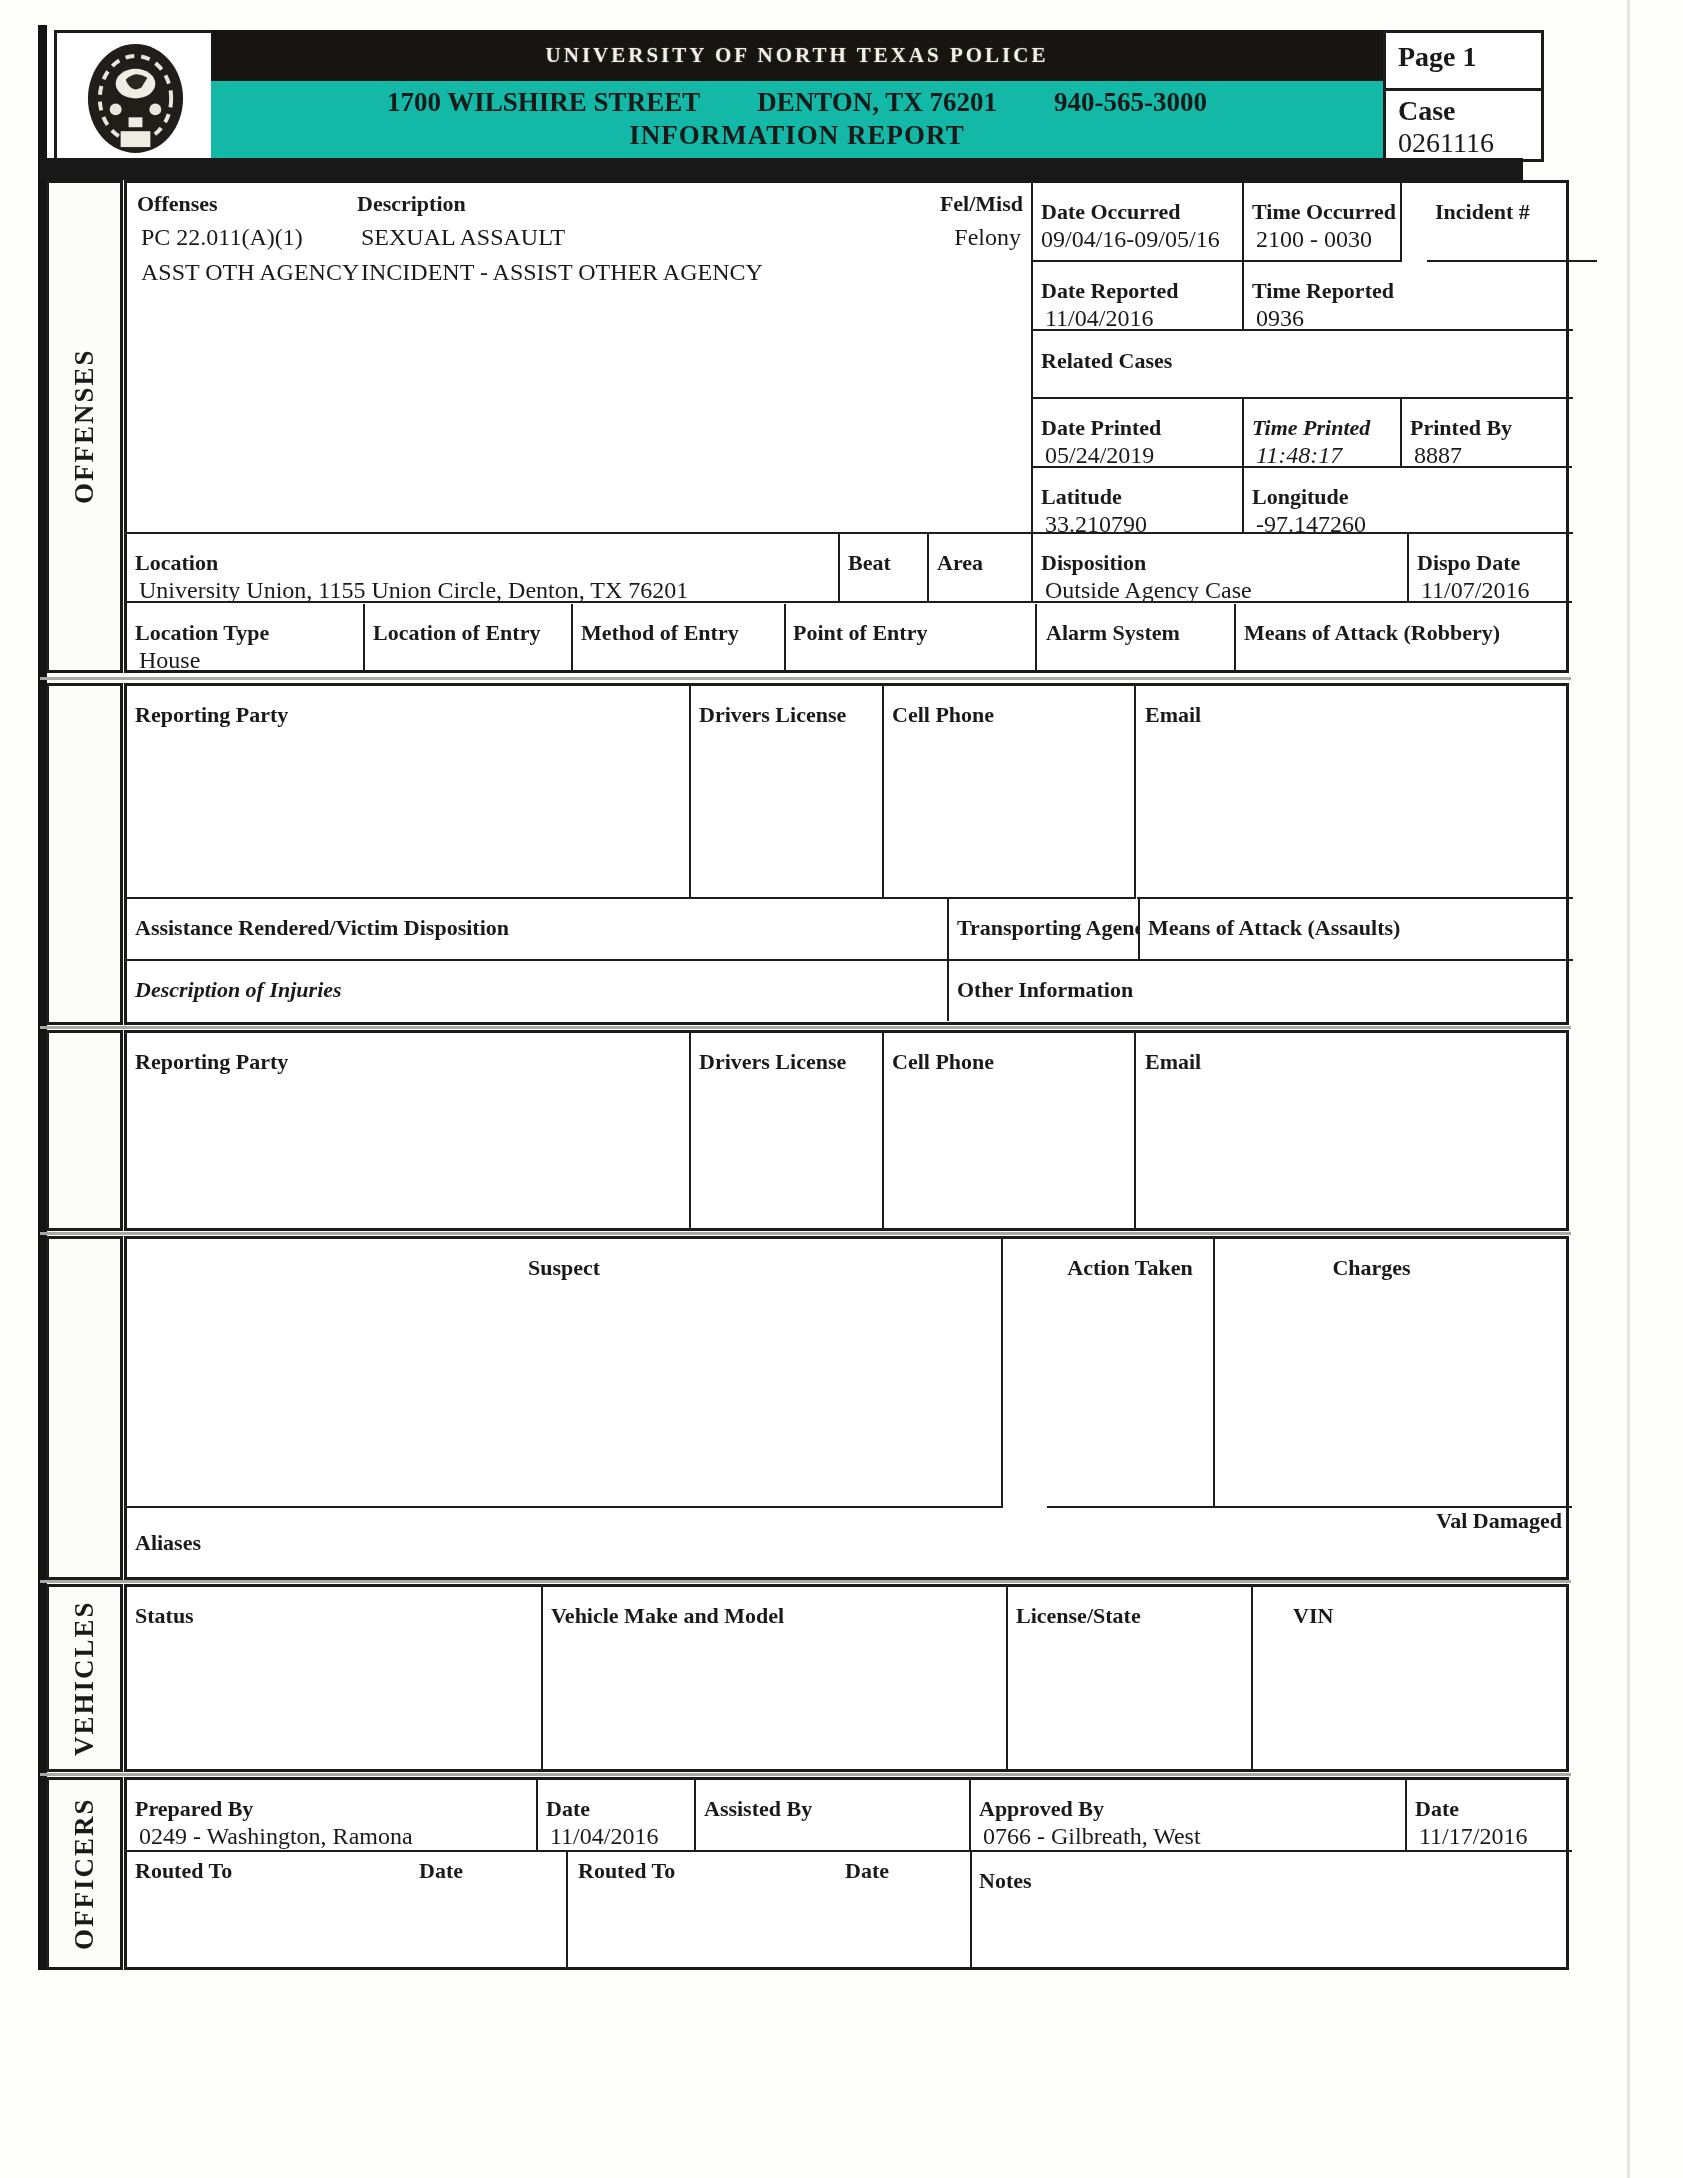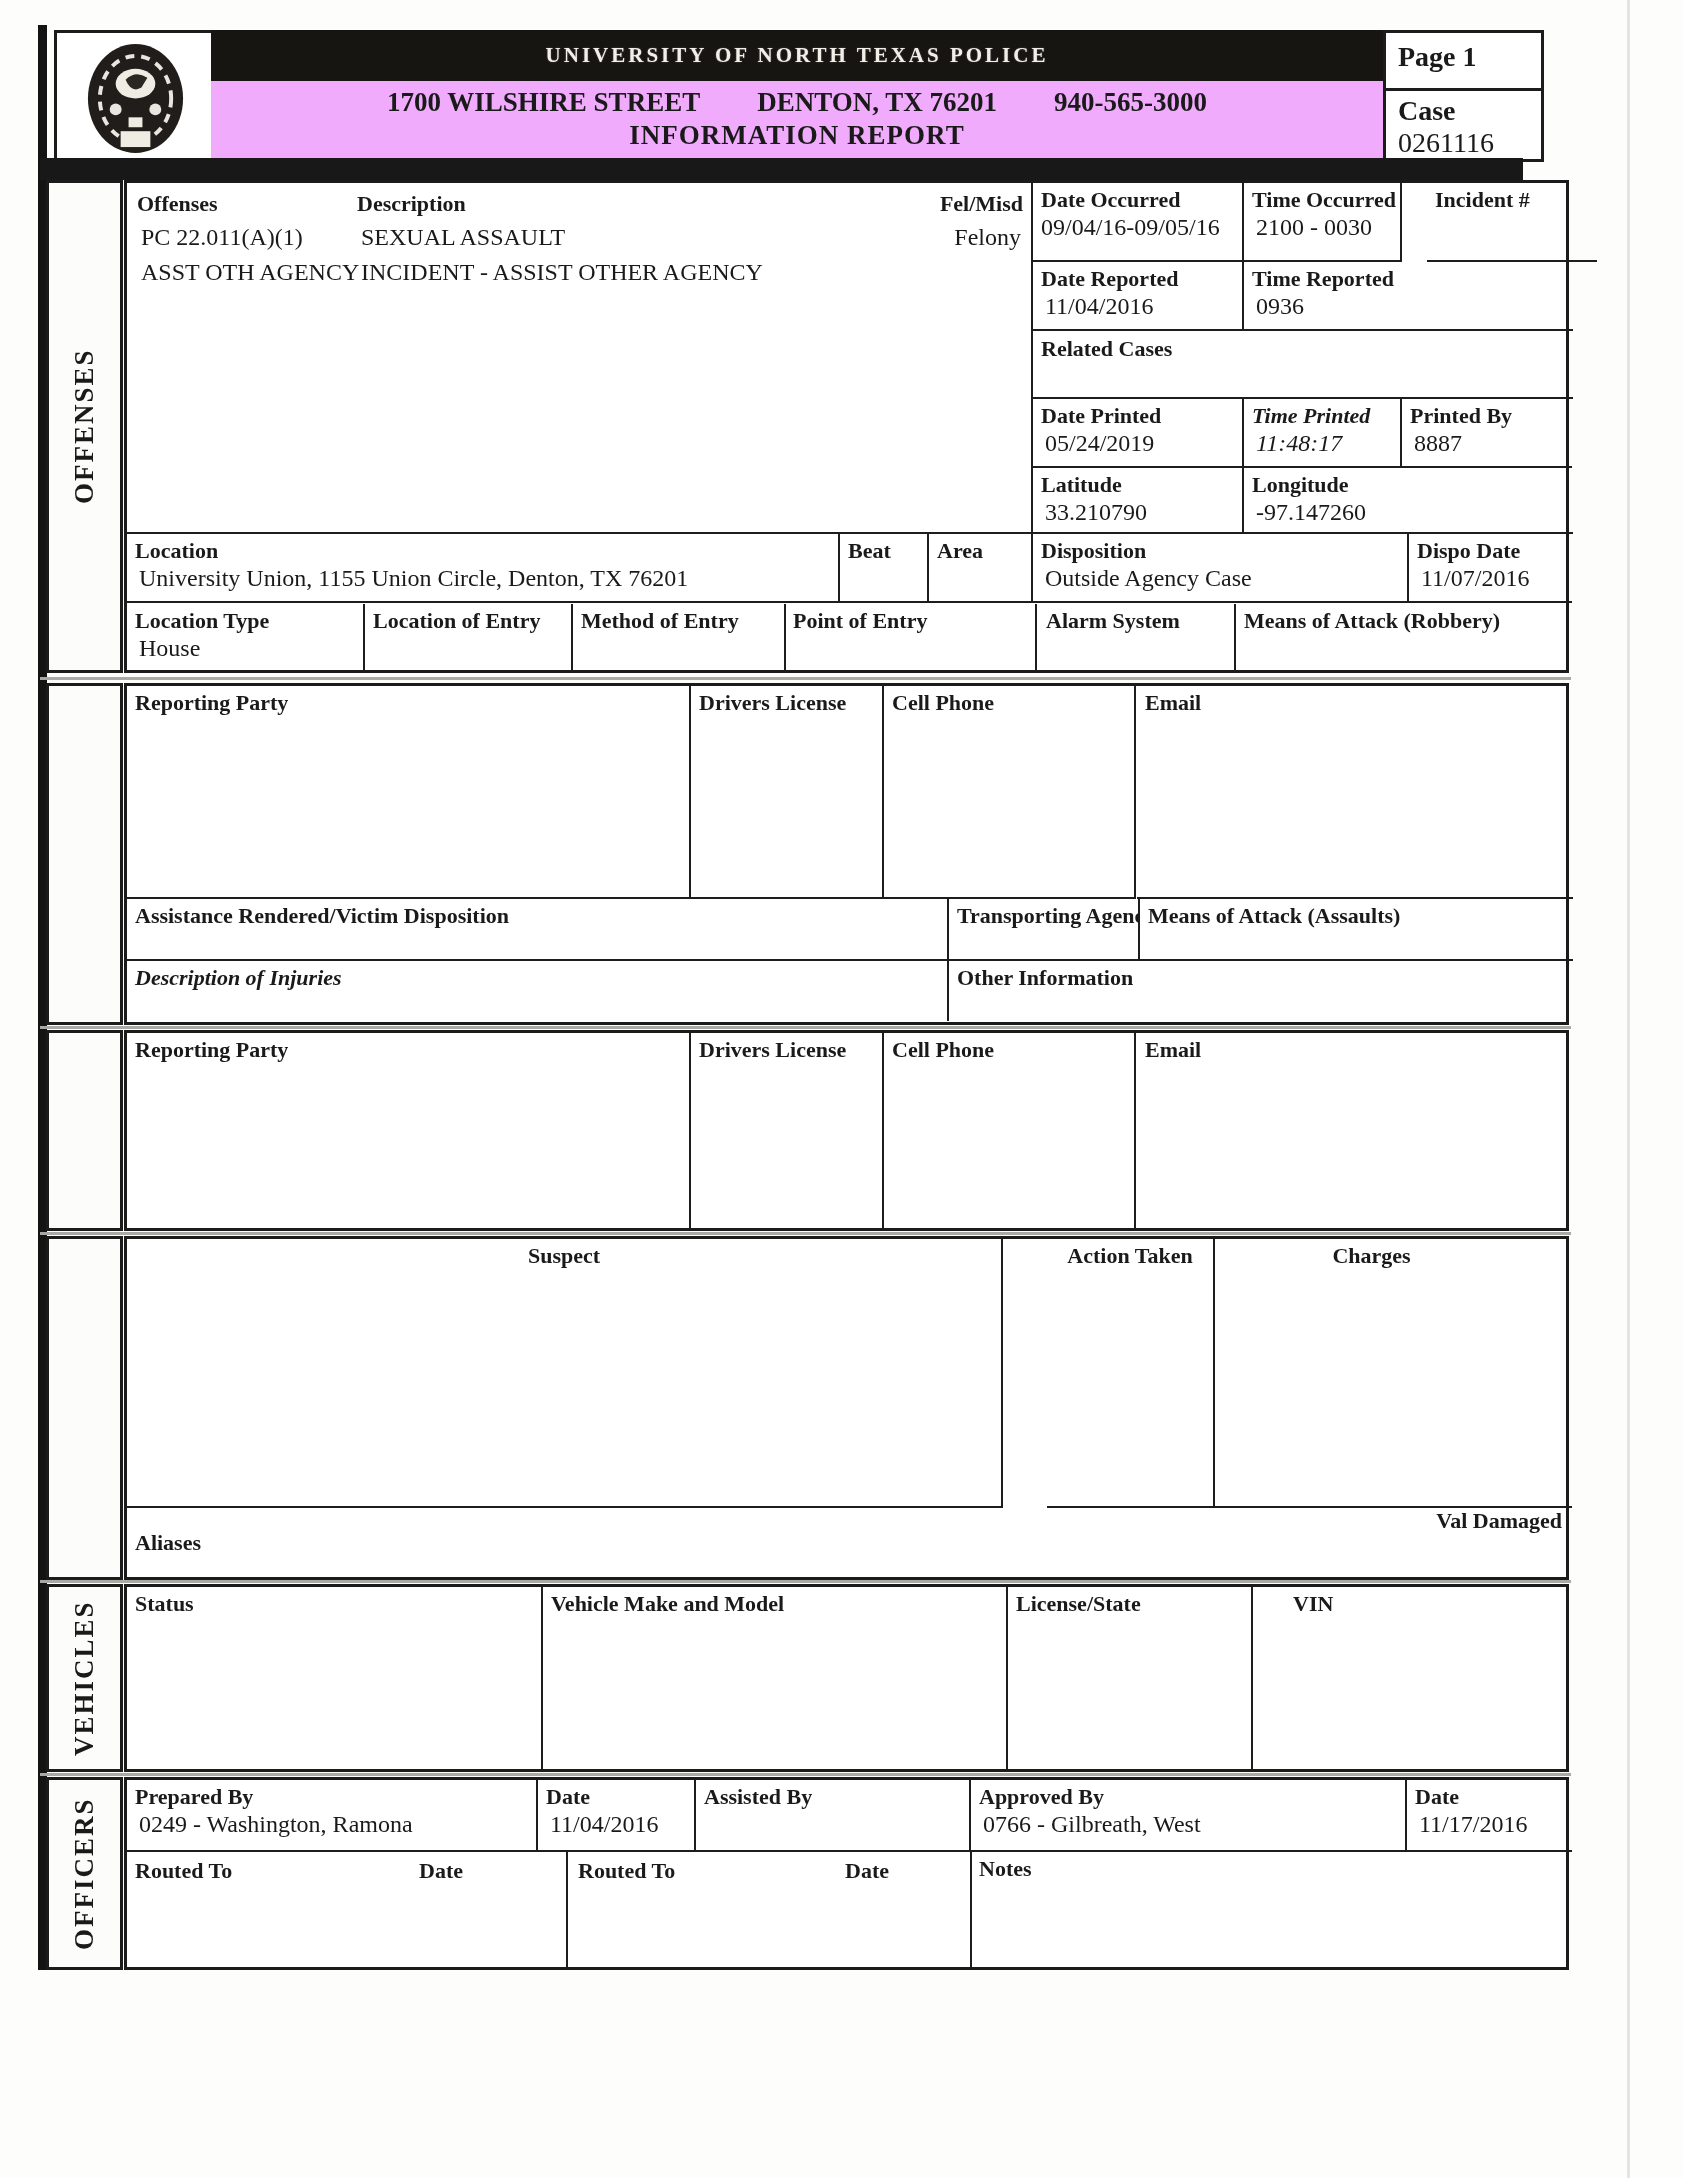--- a/index.html
+++ b/index.html
@@ -12,38 +12,38 @@
     overflow:hidden;
   }
   
   .left-rule{position:absolute;left:38px;top:25px;width:9px;height:1945px;background:#141414;}
   .scan-line{position:absolute;left:1627px;top:0;width:3px;height:2178px;background:#e4e4e2;}
 
   
   .badge-box{position:absolute;left:54px;top:30px;width:156px;height:131px;border:3px solid #1c1c1c;background:#fff;display:flex;align-items:center;justify-content:center;}
   .title-bar{position:absolute;left:211px;top:30px;width:1172px;height:51px;background:#171512;display:flex;align-items:center;justify-content:center;}
   .title-bar .t{color:#f2efe8;font-weight:bold;font-size:21px;letter-spacing:3px;text-shadow:0 0 2px #555;}
-  .addr-area{position:absolute;left:211px;top:81px;width:1172px;height:79px;background:#f0abfc;text-align:center;}
+  .addr-area{position:absolute;left:211px;top:81px;width:1172px;height:79px;background:#14b8a6;text-align:center;}
   .addr-line{display:flex;justify-content:center;gap:57px;font-weight:bold;font-size:27px;margin-top:6px;}
   .report-title{font-weight:bold;font-size:27px;margin-top:2px;letter-spacing:1px;}
   .page-box{position:absolute;left:1383px;top:30px;width:161px;height:61px;border:3px solid #1c1c1c;background:#fff;font-size:28px;font-weight:600;padding:8px 0 0 12px;box-sizing:border-box;}
   .case-box{position:absolute;left:1383px;top:91px;width:161px;height:71px;border:3px solid #1c1c1c;border-top:none;background:#fff;font-size:28px;padding:4px 0 0 12px;box-sizing:border-box;line-height:32px;}
   .case-box .cl{font-weight:600;}
   .hdr-bar{position:absolute;left:40px;top:158px;width:1483px;height:22px;background:#181818;}
 
   
   .box{position:absolute;border:3px solid #1b1b1b;background:#fff;box-sizing:border-box;}
   .sidebox{position:absolute;left:46px;width:77px;border:3px solid #1b1b1b;background:#fcfcfa;box-sizing:border-box;}
   .vlabel{position:absolute;inset:0;display:flex;align-items:center;justify-content:center;
     writing-mode:vertical-rl;transform:rotate(180deg);
     font-weight:bold;font-size:27px;letter-spacing:2px;}
   .smear{position:absolute;left:40px;width:1531px;height:3px;background:#a9a9a6;}
 
   
-  .cell{position:absolute;border-right:2px solid #1d1d1d;border-bottom:2px solid #1d1d1d;box-sizing:border-box;padding:4px 8px;overflow:hidden;}
+  .cell{position:absolute;border-right:2px solid #1d1d1d;border-bottom:2px solid #1d1d1d;box-sizing:border-box;padding:16px 8px;overflow:hidden;}
   .nbr{border-right:none;}
   .nbb{border-bottom:none;}
   .lbl{font-weight:bold;font-size:22px;line-height:26px;white-space:nowrap;}
   .val{font-size:24px;line-height:28px;padding-left:4px;white-space:nowrap;}
   .abs{position:absolute;}
 </style>
 </head>
 <body>
 
 <div class="page">

